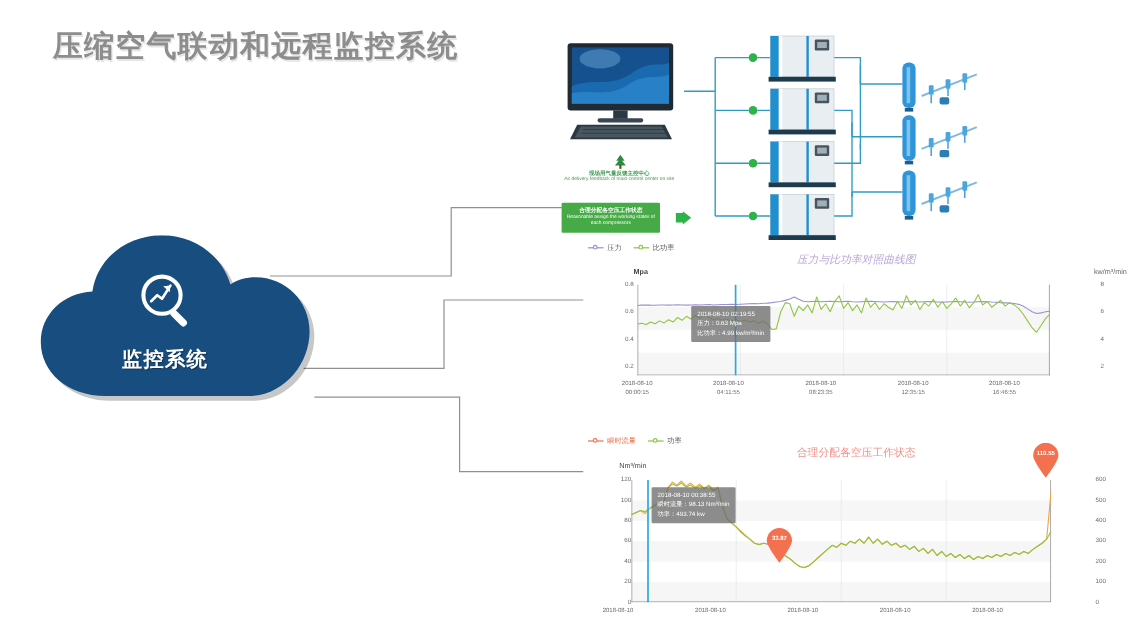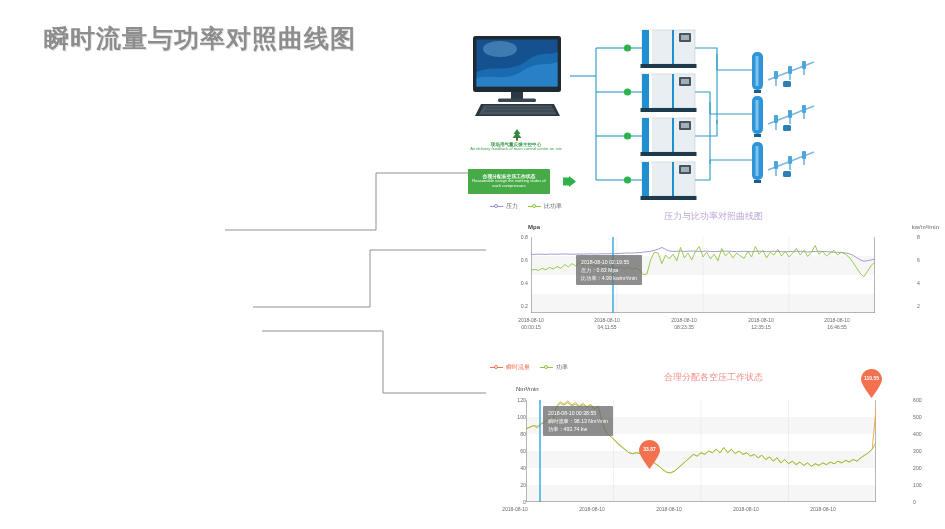--- a/index.html
+++ b/index.html
@@ -63,21 +63,21 @@
     content:"";position:absolute;left:0;top:2.4px;width:13px;height:1px;background:currentColor;
   }
   .legend-mark::after{
     content:"";position:absolute;left:4px;top:0.4px;width:4px;height:4px;border-radius:50%;
     background:#fff;border:1px solid currentColor;box-sizing:border-box;
   }
   .chart-title{
     position:absolute;top:8px;left:0;width:100%;text-align:center;
     font-size:9px;
   }
-  .c1-title{color:#b9a6d6;}
+  .c1-title{color:#b9a6d6;font-style:italic;}
   .c2-title{color:#f1918a;}
   .axis-unit{position:absolute;font-size:6px;color:#666;white-space:nowrap;}
   .plot{position:absolute;}
   .tick-lbl{position:absolute;font-size:5.2px;color:#6b6b6b;text-align:right;white-space:nowrap;}
   .xtick{position:absolute;font-size:5px;color:#6b6b6b;text-align:center;white-space:nowrap;line-height:1.35;}
   .tooltip{
     position:absolute;background:rgba(110,110,110,.78);
     padding:3px 5px;color:#fff;font-size:5.2px;line-height:1.55;
     white-space:nowrap;border-radius:1px;
   }
@@ -87,30 +87,49 @@
   .marker-val{
     position:absolute;top:6px;left:0;width:23px;text-align:center;
     font-size:5px;color:#fff;font-weight:bold;
   }
 </style>
 </head>
 <body>
 
 <div class="slide">
 
-  <div class="page-title">瞬时流量与功率对照曲线图</div>
+  <div class="page-title">压缩空气联动和远程监控系统</div>
 
   <svg class="connectors" viewBox="0 0 945 529" width="945" height="529">
     <g fill="none" stroke="#8e9194" stroke-width="1">
       <path d="M225 230 L376 230 L376 173 L500 173"></path>
       <path d="M253 307 L370 307 L370 250 L500 250"></path>
       <path d="M262 331 L383 331 L383 393 L498 393"></path>
     </g>
   </svg>
 
+  <div class="cloud-wrap">
+    <svg class="cloud-svg cloud-shadow" width="246" height="146" viewBox="0 0 246 146">
+      <path d="M62 138 C30 138 8 118 8 93 C8 70 27 52 51 51 C55 23 80 4 109 4
+               C136 4 159 21 166 45 C172 41 179 39 187 39 C212 39 232 59 232 84
+               C232 112 210 138 181 138 Z" fill="rgba(0,0,0,0.22)"></path>
+    </svg>
+    <svg class="cloud-svg" width="246" height="146" viewBox="0 0 246 146">
+      <path d="M58 134 C26 134 4 114 4 89 C4 66 23 48 47 47 C51 19 76 0 105 0
+               C132 0 155 17 162 41 C168 37 175 35 183 35 C208 35 228 55 228 80
+               C228 108 206 134 177 134 Z" fill="#184e7f"></path>
+    </svg>
+    <svg class="cloud-icon" viewBox="0 0 56 56">
+      <circle cx="23" cy="22" r="15.5" fill="none" stroke="#ffffff" stroke-width="3.4"></circle>
+      <rect x="33" y="33" width="17" height="6" rx="3" fill="#ffffff" transform="rotate(45 33 33)"></rect>
+      <polyline points="14,27 19,22 23,25 30,14" fill="none" stroke="#ffffff" stroke-width="2.2" stroke-linejoin="round" stroke-linecap="round"></polyline>
+      <polygon points="30,14 24,14.5 29.5,19.5" fill="#ffffff"></polygon>
+    </svg>
+    <div class="cloud-label">监控系统</div>
+  </div>
 
   <div class="diagram">
 
     <svg class="monitor" viewBox="0 0 106 88">
       <rect x="9" y="2" width="88" height="56" rx="2.5" fill="#1f2a33"></rect>
       <rect x="12.5" y="5.5" width="81" height="47" fill="#15518f"></rect>
       <path d="M12.5 38 C30 30 46 40 64 26 C78 16 88 22 93.5 18 L93.5 52.5 L12.5 52.5 Z" fill="#1b6fb5" opacity="0.85"></path>
       <path d="M12.5 44 C28 40 44 48 60 36 C74 27 86 32 93.5 28 L93.5 52.5 L12.5 52.5 Z" fill="#2f8cd0" opacity="0.7"></path>
       <ellipse cx="36" cy="15" rx="17" ry="8" fill="#8fc8ef" opacity="0.35"></ellipse>
       <rect x="47" y="58" width="12" height="7" fill="#2c3843"></rect>

